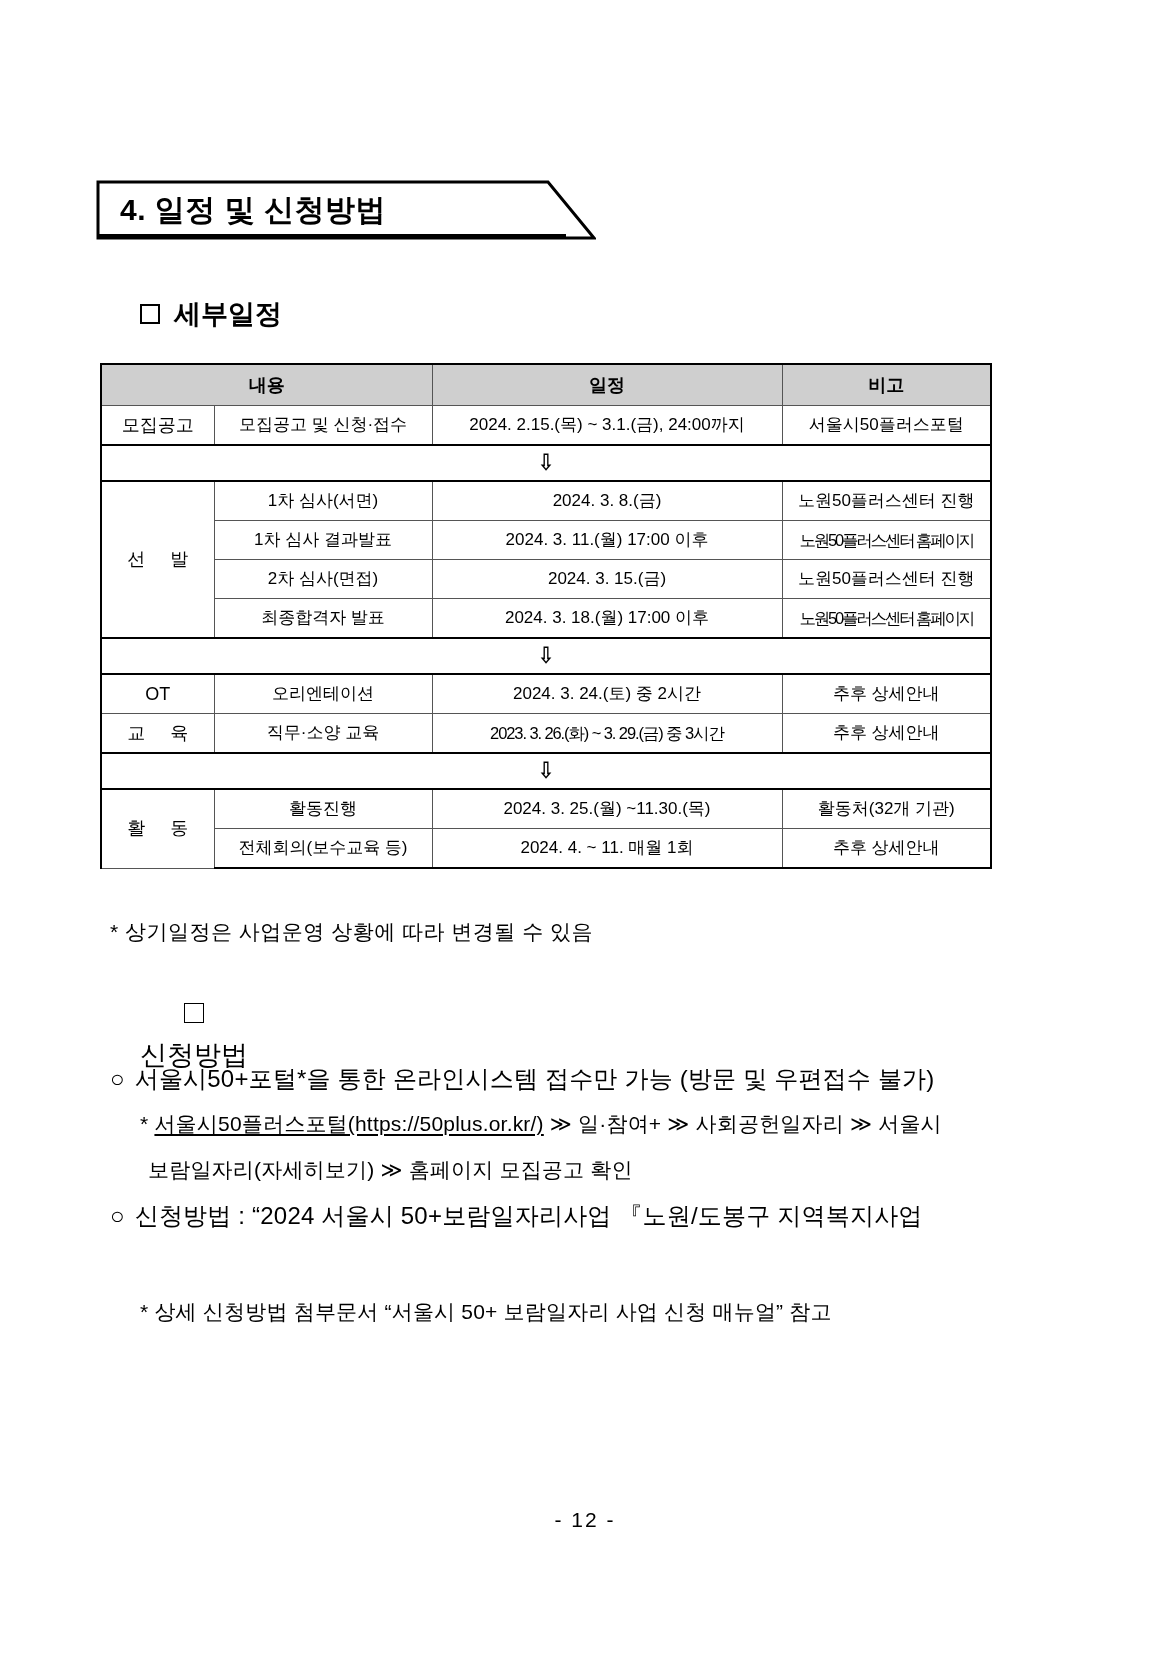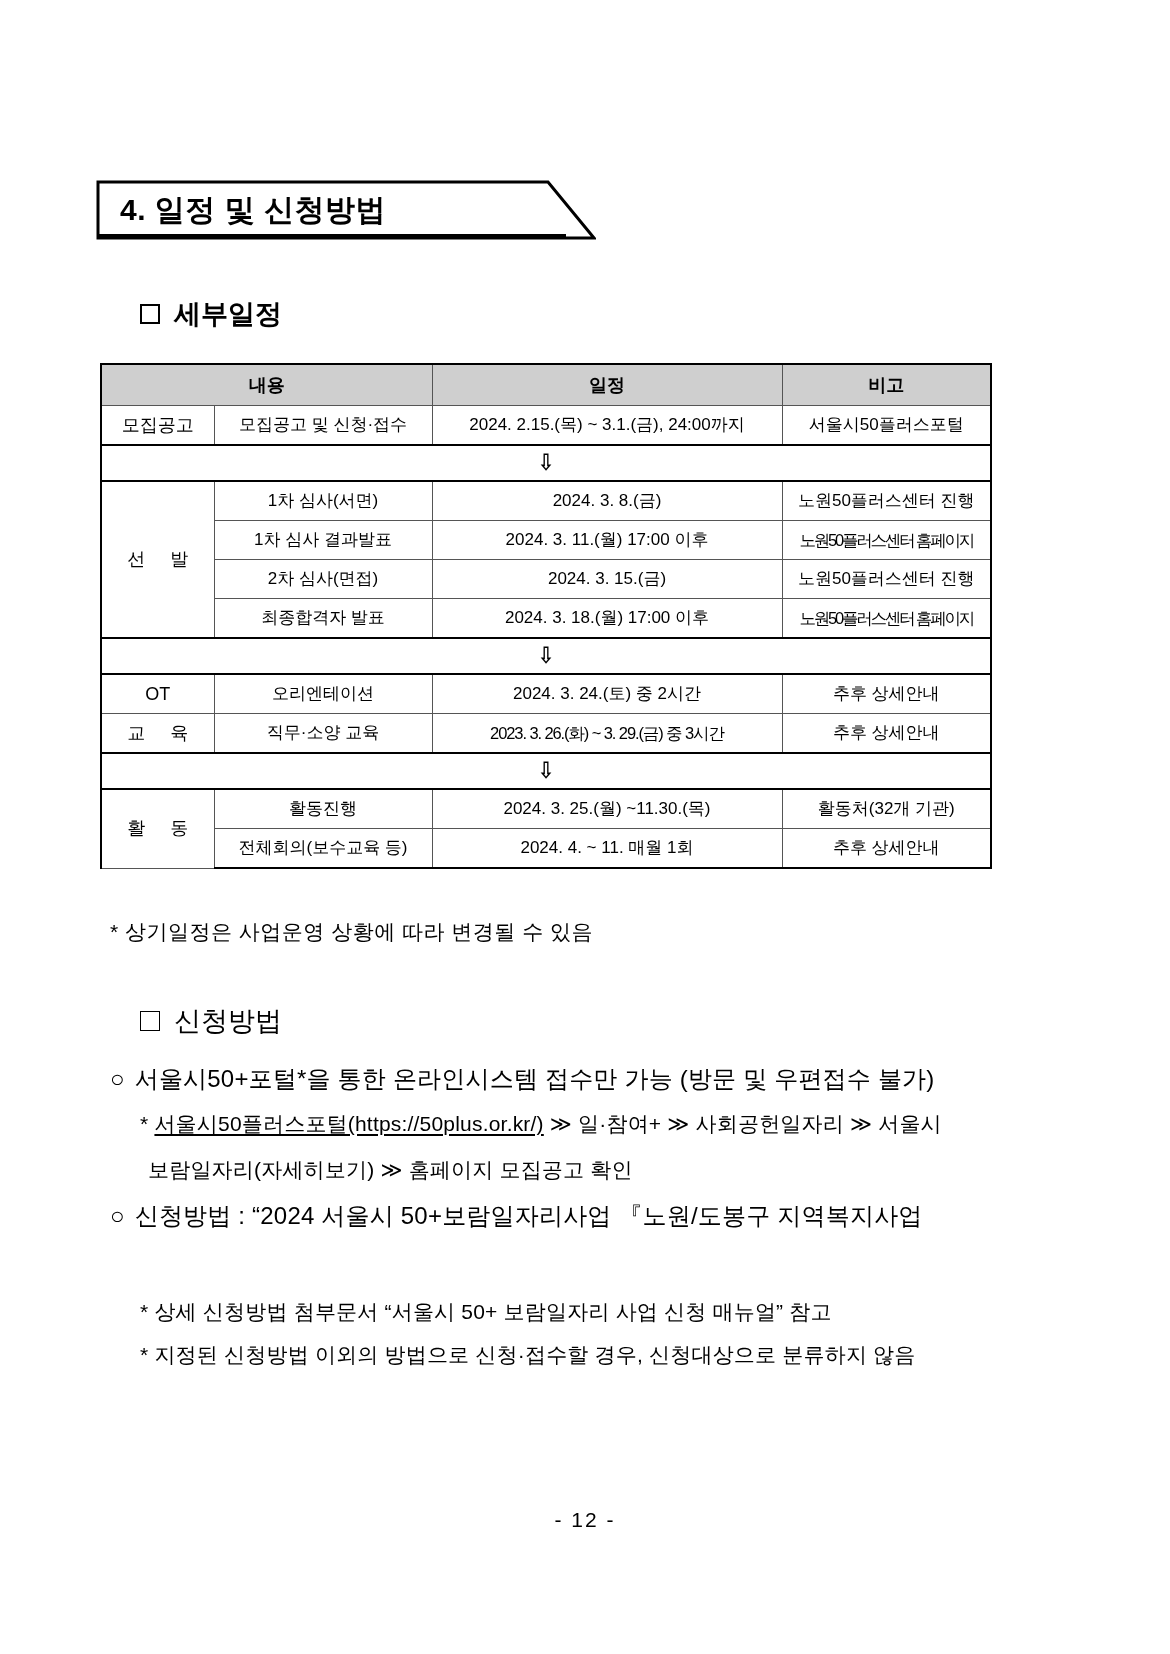--- a/index.html
+++ b/index.html
@@ -55,21 +55,21 @@
     padding-left: 44px;
   }
   .subhead .box {
     width: 20px;
     height: 20px;
     border: 2px solid #000;
     display: inline-block;
     box-sizing: border-box;
   }
   #subhead-schedule { left: 96px; top: 288px; }
-  #subhead-apply    { left: 96px; top: 995px; font-weight: normal; }
+  #subhead-apply    { left: 96px; top: 995px; font-weight: normal; flex-direction: column; }
   #subhead-apply .box { border-width: 1.5px; }
 
   
   .sched-table {
     position: absolute;
     left: 100px;
     top: 355px;
     width: 890px;
     border-collapse: collapse;
     table-layout: fixed;
@@ -290,17 +290,16 @@
     <span>* </span><span class="uline">서울시50플러스포털(https://50plus.or.kr/)</span><span> ≫ 일·참여+ ≫ 사회공헌일자리 ≫ 서울시</span>
   </div>
 
   <div class="sub-line" id="apply-b1-s2">보람일자리(자세히보기) ≫ 홈페이지 모집공고 확인</div>
 
   <div class="bullet-line" id="apply-b2">
     <span class="circ">○</span><span>신청방법 : “2024 서울시 50+보람일자리사업 『노원/도봉구 지역복지사업</span>
   </div>
 
   <div class="sub-line" id="apply-note1">* 상세 신청방법 첨부문서 “서울시 50+ 보람일자리 사업 신청 매뉴얼”  참고</div>
-  <div class="sub-line" id="apply-note2">* 지정된 신청방법 이외의 방법으로 신청·접수할 경우, 신청대상으로 분류하지 않음</div>
 
   <div id="page-number">- 12 -</div>
 
 </div>
 
 </body></html>

